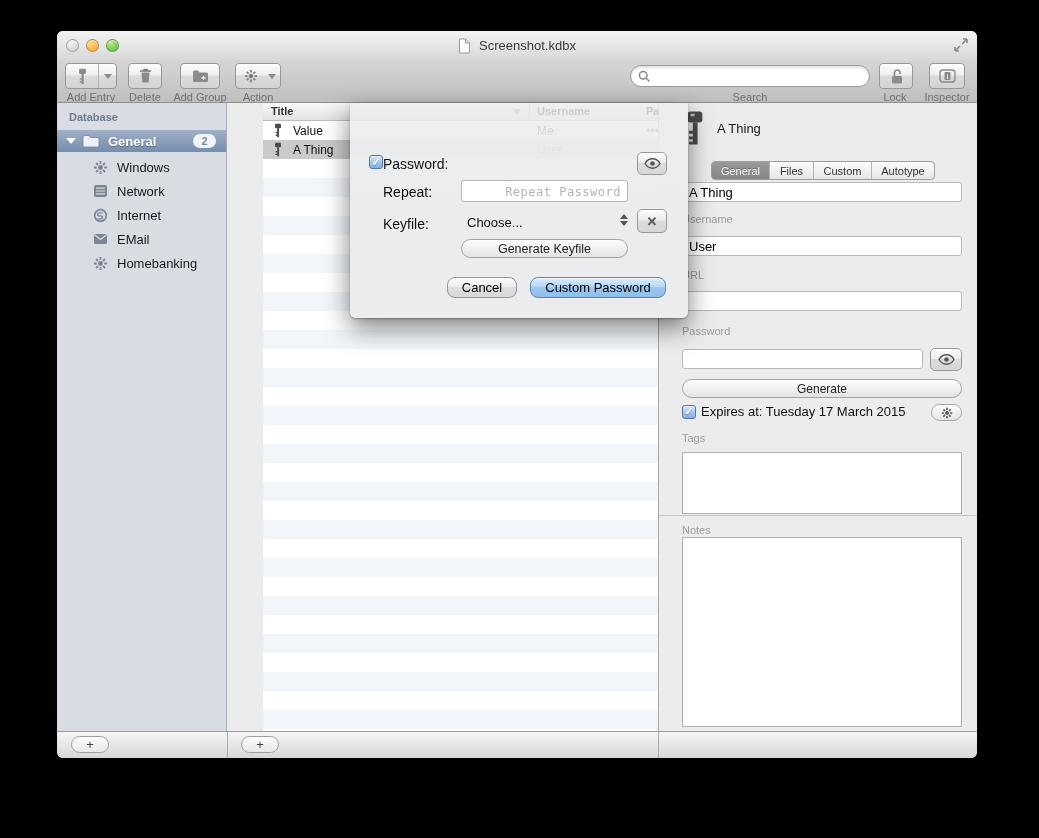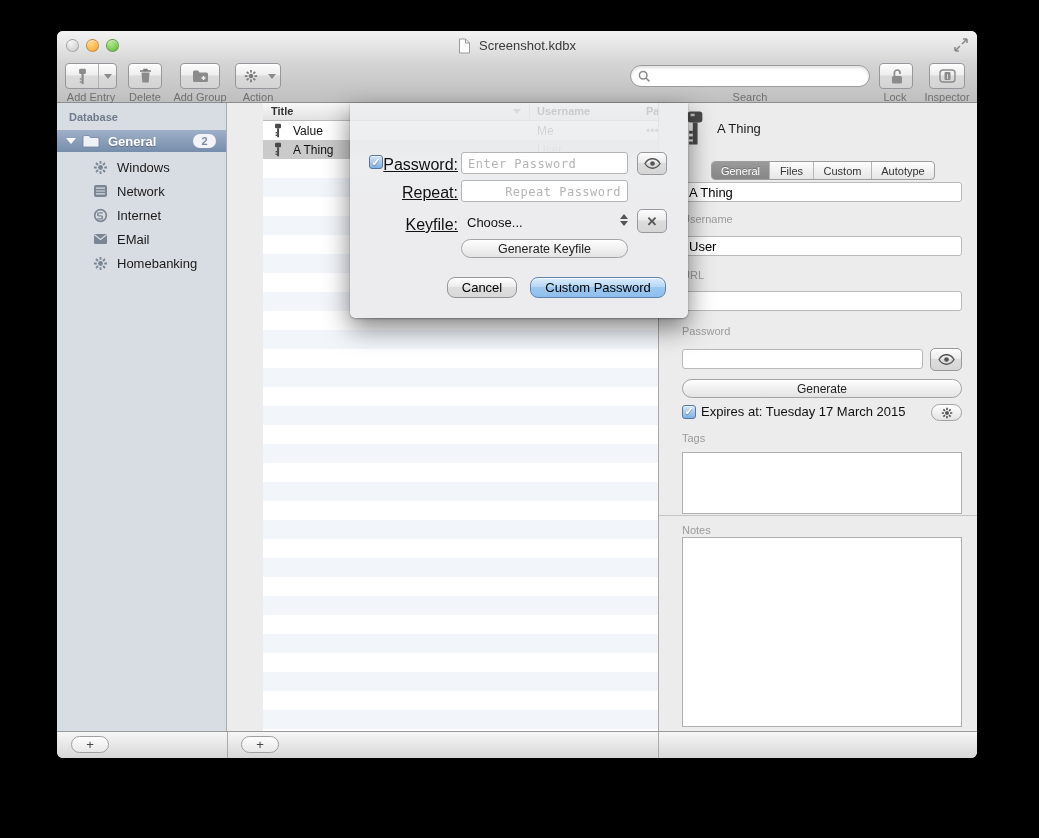--- a/index.html
+++ b/index.html
@@ -114,21 +114,21 @@
   .plus-btn { position:absolute; top:4px; width:38px; height:17px; border-radius:9px;
     border:1px solid #9f9f9f; background:linear-gradient(#fdfdfd,#e8e8e8);
     color:#444; font-size:13px; display:flex; align-items:center; justify-content:center; }
 
   
   .sheet { position:absolute; left:293px; top:72px; width:338px; height:215px;
     border-radius:0 0 6px 6px;
     background:linear-gradient(180deg, rgba(236,237,238,.78) 0px, rgba(236,237,238,.95) 45px,
       rgba(236,237,238,.99) 70px, #ececee 100px);
     box-shadow:0 10px 26px rgba(0,0,0,.5), 0 1px 2px rgba(0,0,0,.3); z-index:20; }
-  .dlg-label { position:absolute; width:75px; text-align:right; font-size:16px; color:#111;text-decoration:underline; }
+  .dlg-label { position:absolute; width:75px; font-size:14px; color:#111; }
   .dlg-field { position:absolute; left:111px; width:167px; height:22px; background:#fff;
     border:1px solid #b5b5b5; border-radius:3px; padding:0 6px; font-size:13px; }
   .dlg-field::placeholder, .field::placeholder { font-family:"DejaVu Sans Mono", monospace;
     font-size:12px; color:#b4b4b4; letter-spacing:.5px; }
   .stepper { display:flex; flex-direction:column; gap:2px; }
   .stepper .up { width:0;height:0;border-left:4px solid transparent;border-right:4px solid transparent;
     border-bottom:5px solid #555; }
   .stepper .down { width:0;height:0;border-left:4px solid transparent;border-right:4px solid transparent;
     border-top:5px solid #555; }
   .push-btn { position:absolute; height:21px; border:1px solid #939597; border-radius:8px;
@@ -421,21 +421,20 @@
         <span>+</span>
       </div>
       <div class="plus-btn" style="left:184px;">
         <span>+</span>
       </div>
     </div>
 
     <div class="sheet">
       <div style="position:absolute;left:19px;top:52px;" class="checkbox">✓</div>
       <div class="dlg-label" style="left:33px;top:53px;">Password:</div>
-      <input class="dlg-field" style="top: 49px;" placeholder="Enter Password">
       <div class="bezel-btn" style="left:287px;top:49px;width:30px;height:23px;">
         <span>
           <svg width="17" height="11" viewBox="0 0 17 11">
               <path d="M1 5.5C3.2 1.8 6 .8 8.5.8s5.3 1 7.5 4.7c-2.2 3.7-5 4.7-7.5 4.7S3.2 9.2 1 5.5z" fill="none" stroke="#555" stroke-width="1.4"></path>
               <circle cx="8.5" cy="5.5" r="2.3" fill="#555"></circle>
             </svg>
         </span>
       </div>
 
       <div class="dlg-label" style="left:33px;top:81px;">Repeat:</div>

